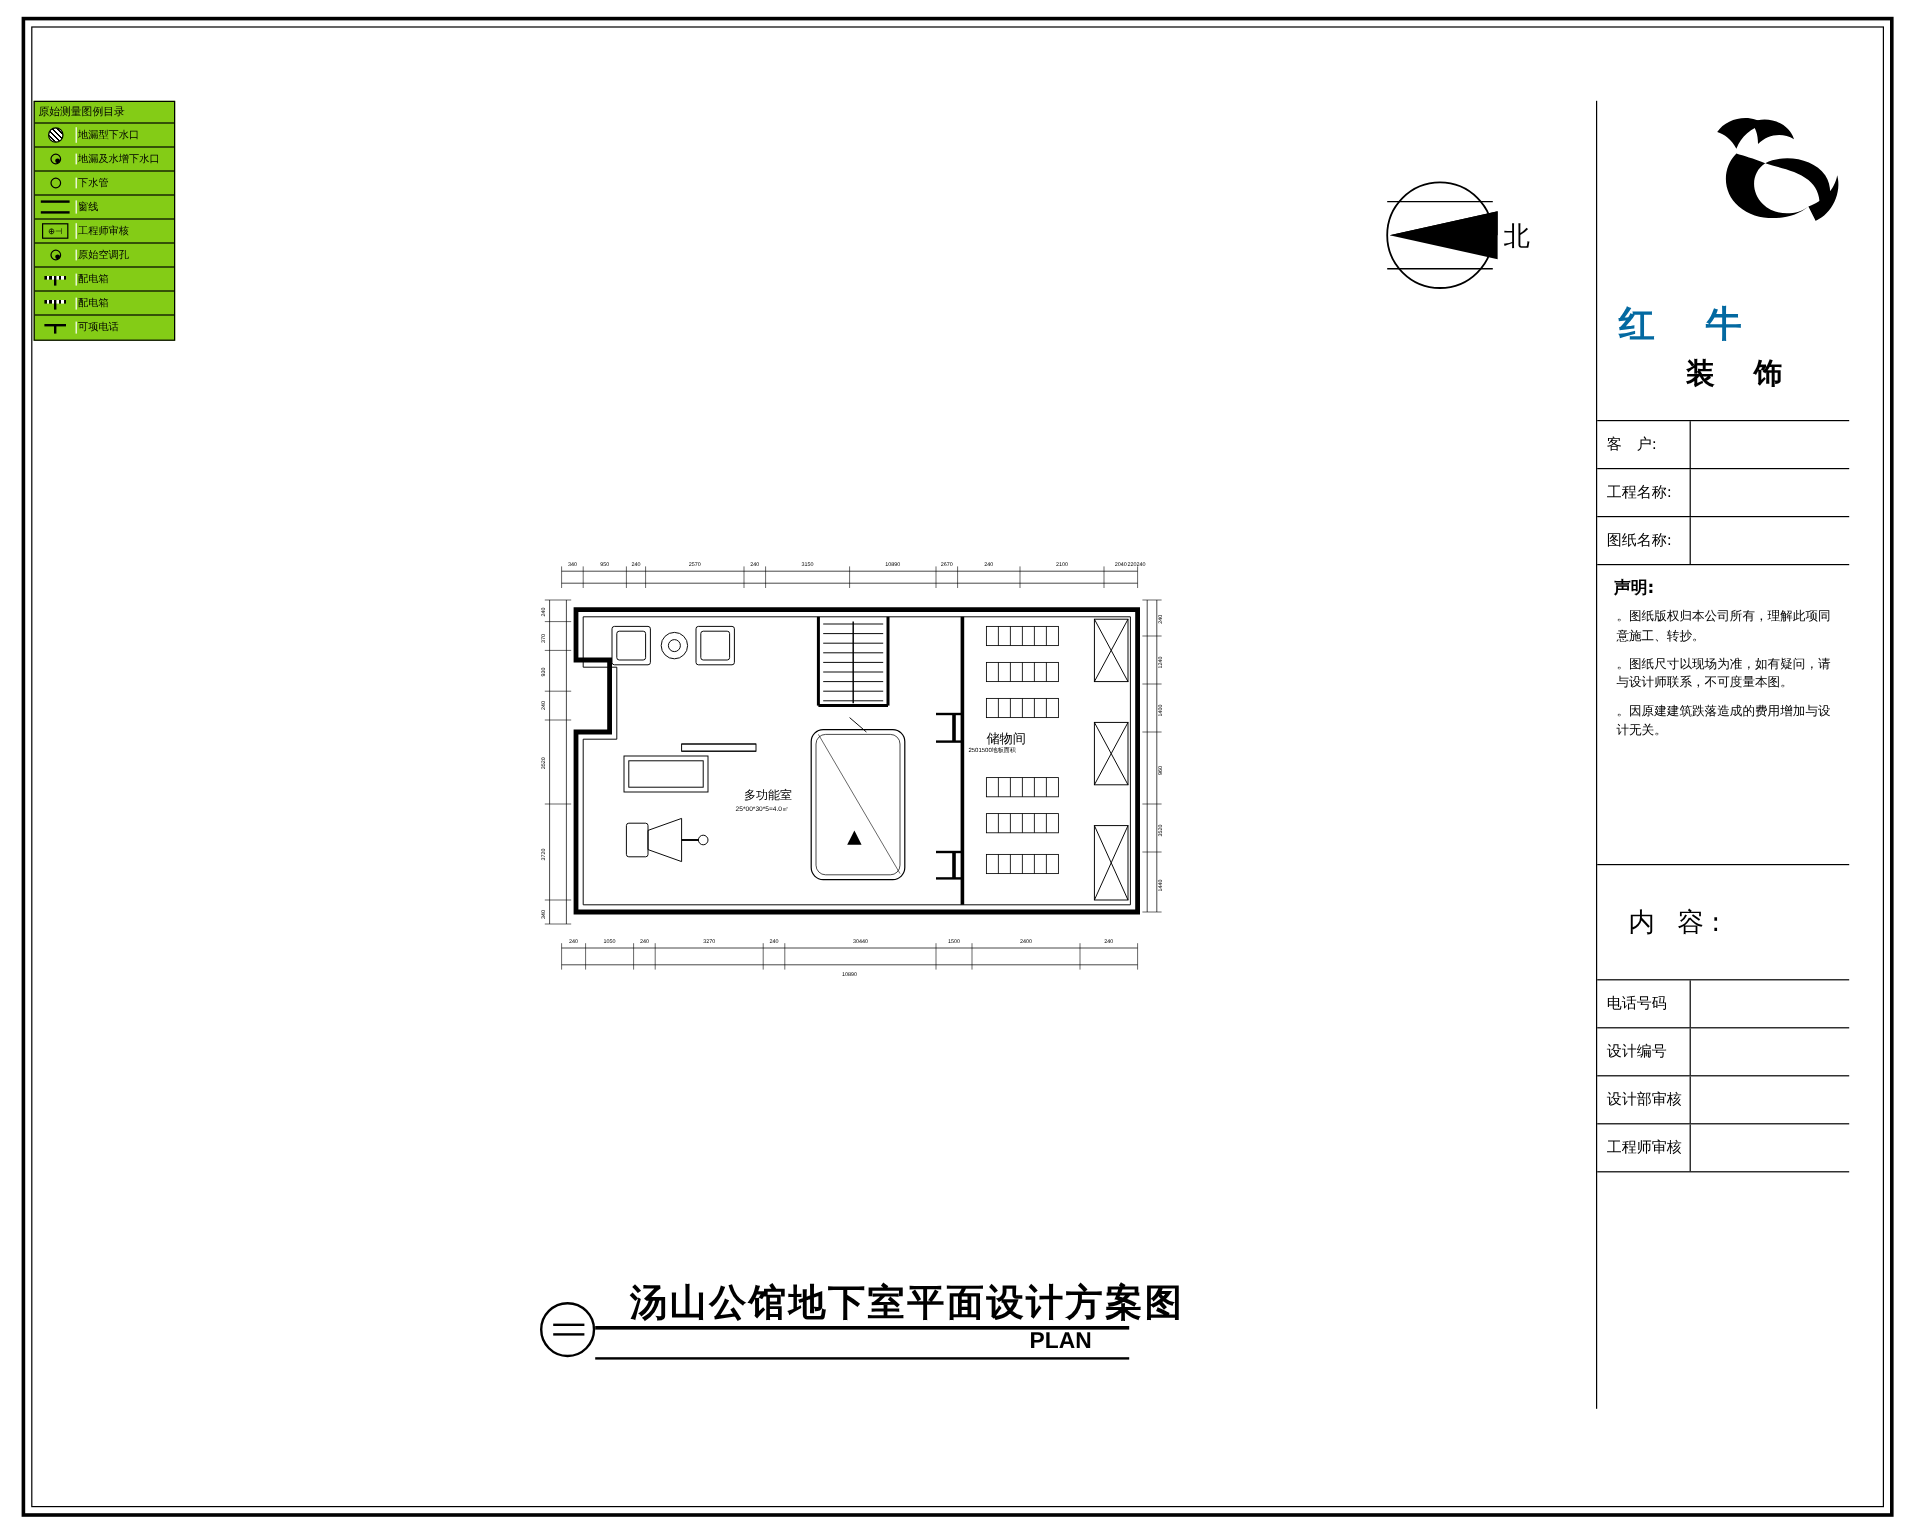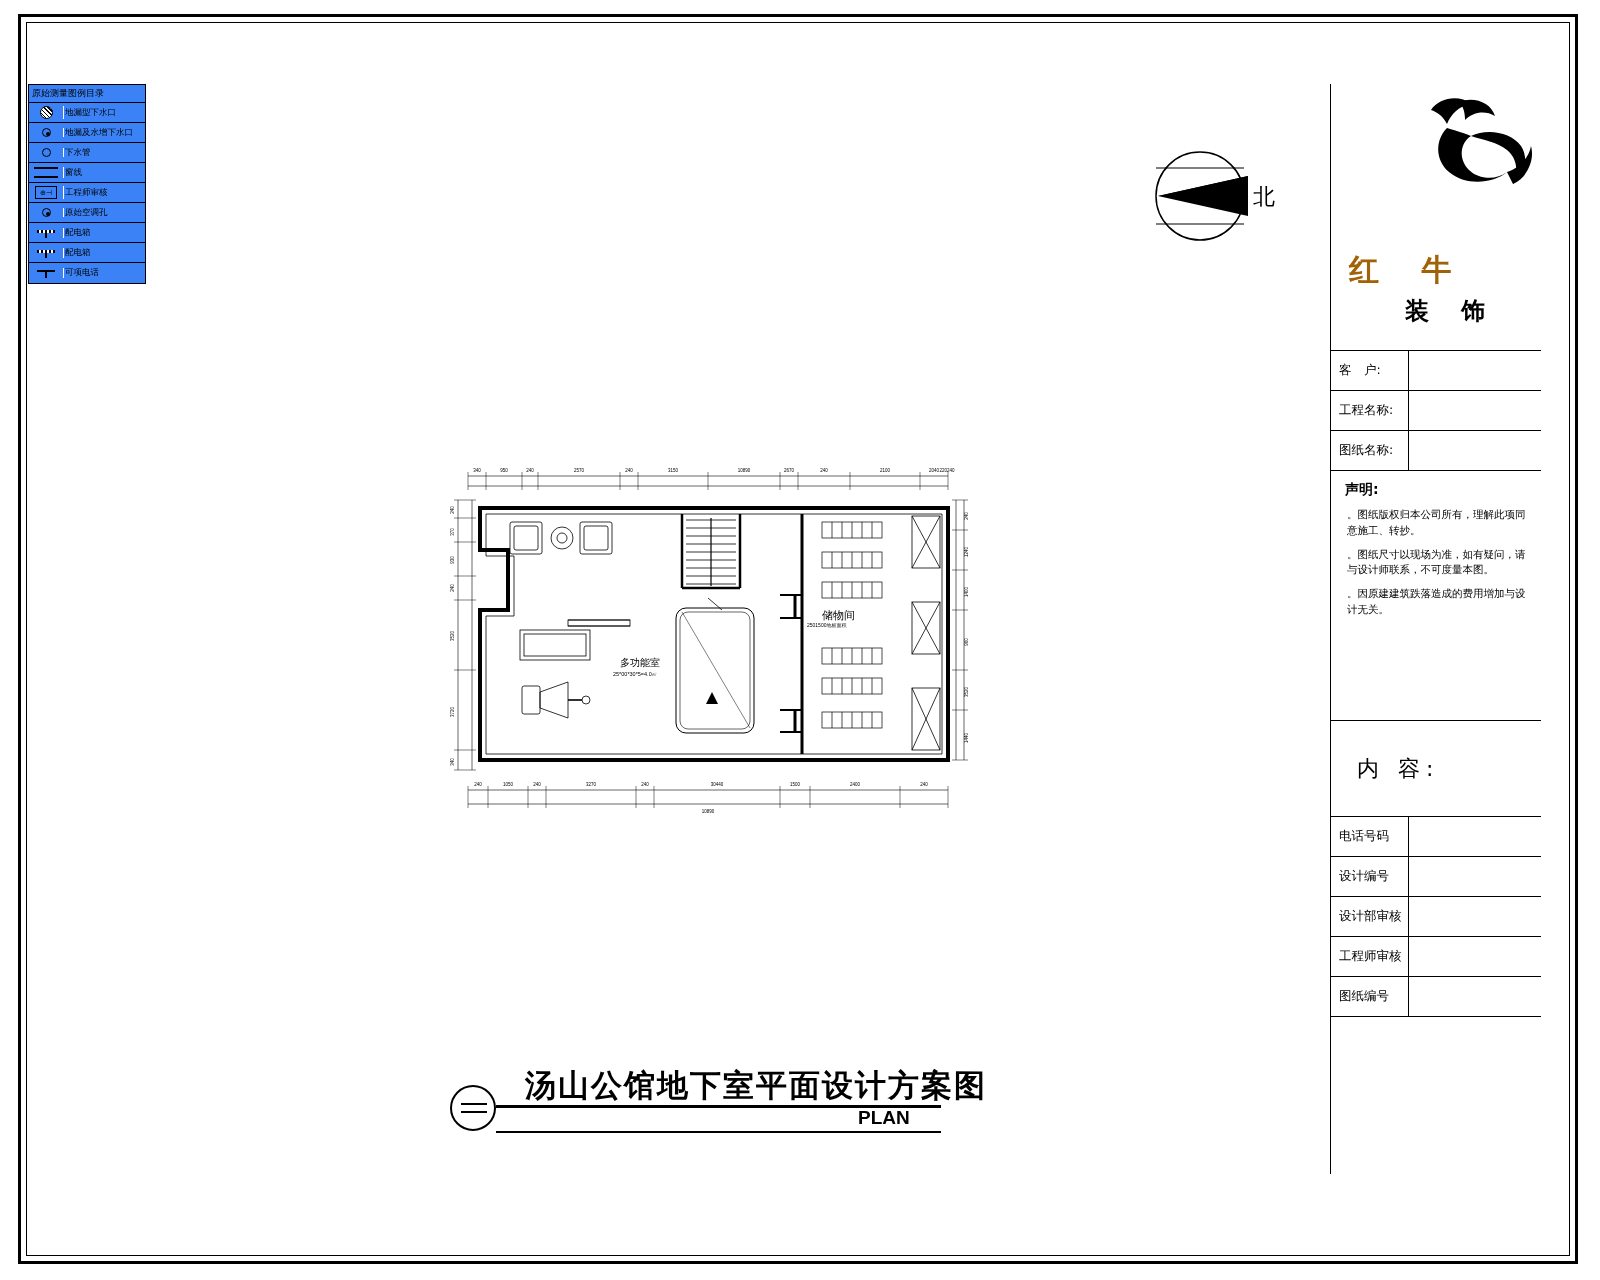--- a/index.html
+++ b/index.html
@@ -37,21 +37,21 @@
     box-sizing: border-box;
   }
 
   
   .legend {
     position: absolute;
     left: 28px; top: 84px;
     width: 118px;
     border: 1px solid #000;
     box-sizing: border-box;
-    background: #3b82f6;
+    background: #84cc16;
   }
   .legend-title {
     font-size: 9px;
     padding: 2px 3px;
     border-bottom: 1px solid #000;
     letter-spacing: 0px;
     white-space: nowrap;
   }
   .legend-row {
     display: flex;
@@ -145,21 +145,21 @@
   .tb-logo-cn {
     position: absolute;
     left: 18px; top: 166px;
     width: 180px;
   }
   .logo-cn-1 {
     font-size: 30px;
     letter-spacing: 16px;
     font-family: "DejaVu Sans", sans-serif;
     font-weight: bold;
-    color: #a16207;
+    color: #0369a1;
   }
   .logo-cn-2 {
     font-size: 24px;
     letter-spacing: 12px;
     margin-top: 4px;
     margin-left: 56px;
     font-family: "DejaVu Sans", sans-serif;
     font-weight: bold;
   }
   .tb-field {
@@ -673,20 +673,16 @@
       <div class="v"></div>
     </div>
     <div class="tb-field">
       <div class="k">设计部审核</div>
       <div class="v"></div>
     </div>
     <div class="tb-field">
       <div class="k">工程师审核</div>
       <div class="v"></div>
     </div>
-    <div class="tb-field">
-      <div class="k">图纸编号</div>
-      <div class="v"></div>
-    </div>
 
 
   </div>
 </div>
 
 </body></html>

